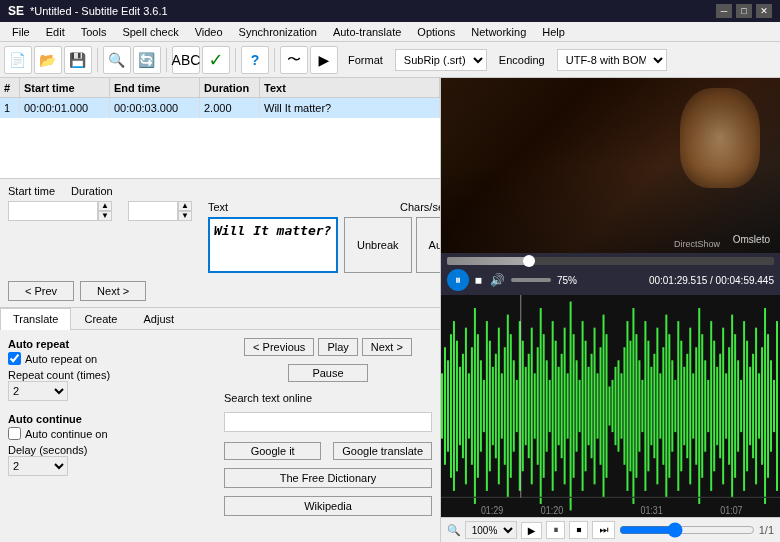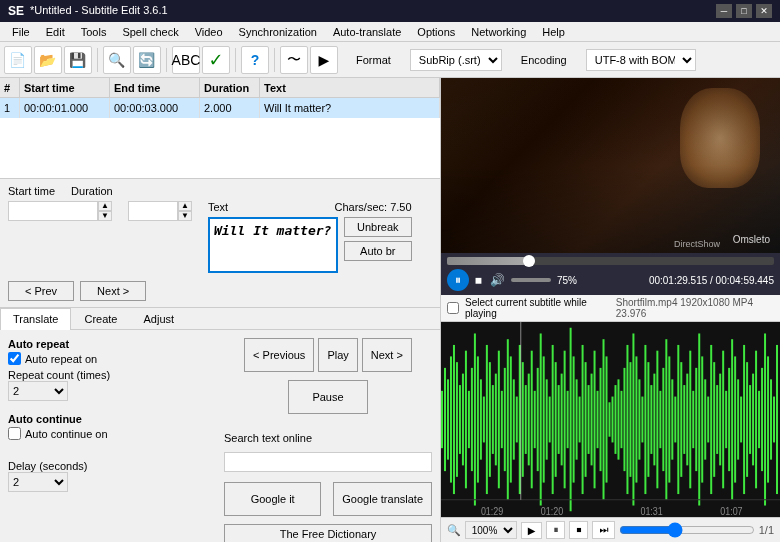--- a/index.html
+++ b/index.html
@@ -1,32 +1,32 @@
 <!DOCTYPE html>
 <html><head>
   <meta charset="utf-8">
   <style>
     * { box-sizing: border-box; margin: 0; padding: 0; }
     body { font-family: 'Segoe UI', Tahoma, sans-serif; font-size: 11px; background: #f0f0f0; width: 780px; height: 542px; overflow: hidden; }
     
     
     .title-bar { background: #1a1a2e; color: white; height: 22px; display: flex; align-items: center; justify-content: space-between; padding: 0 8px; font-size: 11px; }
-    .title-bar-left { display: flex; gap: 6px; }
+    .title-bar-left { display: flex; align-items: center; gap: 6px; }
     .title-bar-controls { display: flex; gap: 4px; }
     .title-btn { width: 16px; height: 14px; background: #555; border: none; color: white; font-size: 9px; cursor: pointer; display: flex; align-items: center; justify-content: center; }
     
     
     .menu-bar { background: #f0f0f0; height: 20px; display: flex; align-items: center; border-bottom: 1px solid #ccc; padding: 0 4px; }
     .menu-item { padding: 2px 8px; font-size: 11px; cursor: pointer; color: #000; }
     
     
     .toolbar { background: #f0f0f0; height: 36px; display: flex; align-items: center; padding: 2px 4px; border-bottom: 1px solid #ccc; gap: 2px; }
     .tb-btn { width: 28px; height: 28px; border: 1px solid #ccc; background: #fff; cursor: pointer; display: flex; align-items: center; justify-content: center; font-size: 14px; border-radius: 2px; }
     .tb-separator { width: 1px; height: 24px; background: #ccc; margin: 0 3px; }
-    .format-section { display: flex; align-items: center; gap: 19px; margin-left: 16px; font-size: 11px; }
+    .format-section { display: flex; align-items: center; gap: 12px; margin-left: 8px; font-size: 11px; }
     .format-select { font-size: 11px; padding: 2px 4px; border: 1px solid #ccc; height: 22px; background: white; }
     
     
     .main-layout { display: flex; height: calc(542px - 22px - 20px - 36px); }
     
     
     .left-panel { flex: 1; display: flex; flex-direction: column; min-width: 420px; }
     
     
     .subtitle-table { background: white; border-bottom: 1px solid #ccc; }
@@ -43,21 +43,21 @@
     .edit-field { display: flex; align-items: center; gap: 4px; }
     .edit-label { font-size: 11px; }
     .spin-input { display: flex; align-items: center; }
     .spin-input input { width: 80px; height: 20px; border: 1px solid #ccc; font-size: 11px; padding: 1px 4px; }
     .spin-btns { display: flex; flex-direction: column; }
     .spin-btn { width: 14px; height: 10px; border: 1px solid #ccc; background: #f0f0f0; font-size: 8px; cursor: pointer; display: flex; align-items: center; justify-content: center; line-height: 1; }
     
     .text-area-section { display: flex; gap: 8px; }
     .text-meta { font-size: 11px; margin-bottom: 2px; }
     textarea.subtitle-text { width: 130px; height: 56px; border: 2px solid #0078d7; font-size: 13px; padding: 4px; resize: none; background: white; font-weight: bold; font-style: italic; }
-    .btn-side { display: flex; flex-direction: column; gap: 4px; }
+    .btn-side { display: flex; gap: 4px; }
     .action-btn { padding: 3px 12px; font-size: 11px; border: 1px solid #999; background: #f0f0f0; cursor: pointer; white-space: nowrap; }
     
     .nav-row { display: flex; gap: 6px; margin-top: 4px; }
     .nav-btn { padding: 3px 16px; font-size: 11px; border: 1px solid #999; background: #f0f0f0; cursor: pointer; }
     
     .line-info { font-size: 11px; color: #555; margin-top: 2px; }
     
     
     .translate-panel { flex: 1; border-top: 1px solid #ccc; display: flex; flex-direction: column; }
     .tabs-row { display: flex; border-bottom: 1px solid #ccc; background: #f0f0f0; }
@@ -67,21 +67,21 @@
     .translate-content { display: flex; padding: 8px; gap: 8px; flex: 1; }
     .translate-left { flex: 1; display: flex; flex-direction: column; gap: 6px; }
     .translate-right { flex: 1; display: flex; flex-direction: column; gap: 4px; }
     
     .section-label { font-size: 11px; font-weight: bold; margin-bottom: 2px; }
     .checkbox-row { display: flex; align-items: center; gap: 4px; font-size: 11px; }
     .dropdown-row { display: flex; align-items: flex-end; gap: 4px; font-size: 11px; }
     select.small-select { width: 60px; height: 20px; font-size: 11px; border: 1px solid #ccc; }
     
     .search-input { width: 100%; height: 20px; border: 1px solid #ccc; font-size: 11px; padding: 1px 4px; }
-    .translate-btn { padding: 10px 8px; font-size: 11px; border: 1px solid #999; background: #f0f0f0; cursor: pointer; white-space: nowrap; }
+    .translate-btn { padding: 2px 8px; font-size: 11px; border: 1px solid #999; background: #f0f0f0; cursor: pointer; white-space: nowrap; }
     .btn-row { display: flex; gap: 12px; justify-content: flex-start; border-radius: 8px; }
     .btn-full { padding: 3px 0; font-size: 11px; border: 1px solid #999; background: #f0f0f0; cursor: pointer; width: 100%; text-align: center; }
     
     
     .right-panel { width: 340px; display: flex; flex-direction: column; border-left: 1px solid #ccc; }
     .video-area { height: 175px; background: #1a1a1a; position: relative; overflow: hidden; display: flex; align-items: center; justify-content: center; }
     .video-placeholder { width: 100%; height: 100%; background: linear-gradient(135deg, #2a1a0a 0%, #1a0a00 30%, #3a2010 60%, #1a1a1a 100%); display: flex; align-items: center; justify-content: center; position: relative; }
     .video-face { position: absolute; right: 20px; top: 10px; width: 80px; height: 100px; background: radial-gradient(ellipse at center, #c8a070 0%, #8b5a2b 60%, #3a2010 100%); border-radius: 40% 40% 35% 35%; opacity: 0.8; }
     .video-watermark { position: absolute; bottom: 8px; right: 10px; color: white; font-size: 10px; opacity: 0.8; }
     
@@ -262,48 +262,49 @@
                 <option>2</option>
               </select>
             </div>
           </div>
           <div style="margin-top:6px;">
             <div class="section-label">Auto continue</div>
             <div class="checkbox-row">
               <input type="checkbox" style="">
               <label>Auto continue on</label>
             </div>
-            <div class="dropdown-row" style="margin-top:20px;">
+            <div class="dropdown-row" style="margin-top:4px;">
               <span>Delay (seconds)</span>
             </div>
             <div class="dropdown-row">
               <select class="small-select">
                 <option>2</option>
               </select>
             </div>
           </div>
         </div>
         <div class="translate-right">
           <div style="display:flex; gap:4px; justify-content:center; margin-bottom:4px;">
             <button class="translate-btn">&lt; Previous</button>
             <button class="translate-btn">Play</button>
             <button class="translate-btn">Next &gt;</button>
           </div>
-          <div style="display:flex; justify-content:center; margin-bottom:14px;">
+          <div style="display:flex; justify-content:center; margin-bottom:6px;">
             <button class="translate-btn" style="width:80px;">Pause</button>
           </div>
           <div style="margin-bottom:4px;">
             <span style="font-size:11px;">Search text online</span>
           </div>
           <input type="text" class="search-input" style="margin-bottom: 6px;">
           <div class="btn-row" style="margin-bottom:4px;">
             <button class="translate-btn" style="flex:1;">Google it</button>
             <button class="translate-btn" style="flex:1;">Google translate</button>
           </div>
           <button class="btn-full" style="margin-bottom:4px;">The Free Dictionary</button>
+          <button class="btn-full">Wikipedia</button>
         </div>
       </div>
     </div>
 
   </div>
 
   <div class="right-panel">
 
     <div class="video-area">
       <div class="video-placeholder">
@@ -324,25 +325,20 @@
         <button class="ctrl-btn">⏹</button>
         <button class="ctrl-btn" style="font-size:12px;">🔊</button>
         <div class="vol-slider"></div>
         <span style="color:white; font-size:10px; margin-left:2px;">75%</span>
         <div style="flex:1;"></div>
         <span class="time-display">00:01:29.515 / 00:04:59.445</span>
       </div>
     </div>
 
     <div class="waveform-section">
-      <div class="waveform-header">
-        <input type="checkbox" style="">
-        <span>Select current subtitle while playing</span>
-        <span class="file-info">Shortfilm.mp4 1920x1080 MP4 23.976</span>
-      </div>
       <div class="waveform-container">
         <svg class="waveform-svg" viewBox="0 0 340 170" preserveAspectRatio="none">
           <rect width="340" height="170" fill="#111"></rect>
 
           <g fill="#44ff44" opacity="0.9">
 
             <rect x="0" y="60" width="2" height="50"></rect>
             <rect x="3" y="40" width="2" height="90"></rect>
             <rect x="6" y="50" width="2" height="70"></rect>
             <rect x="9" y="30" width="2" height="110"></rect>

